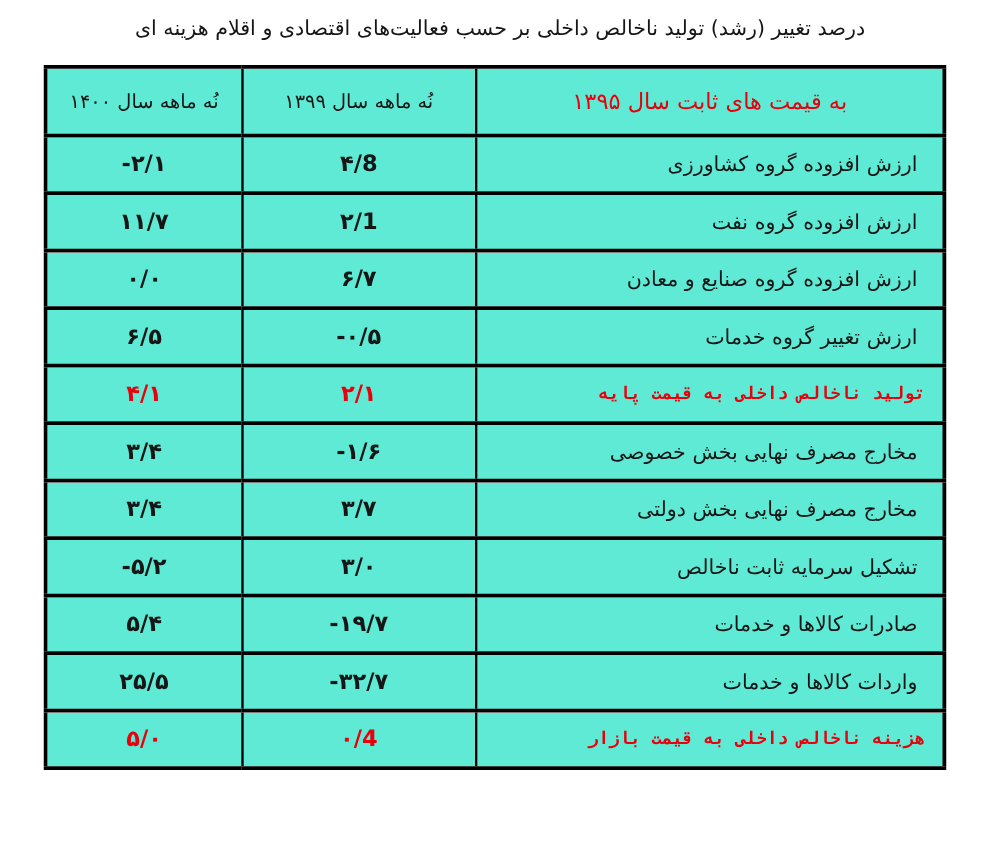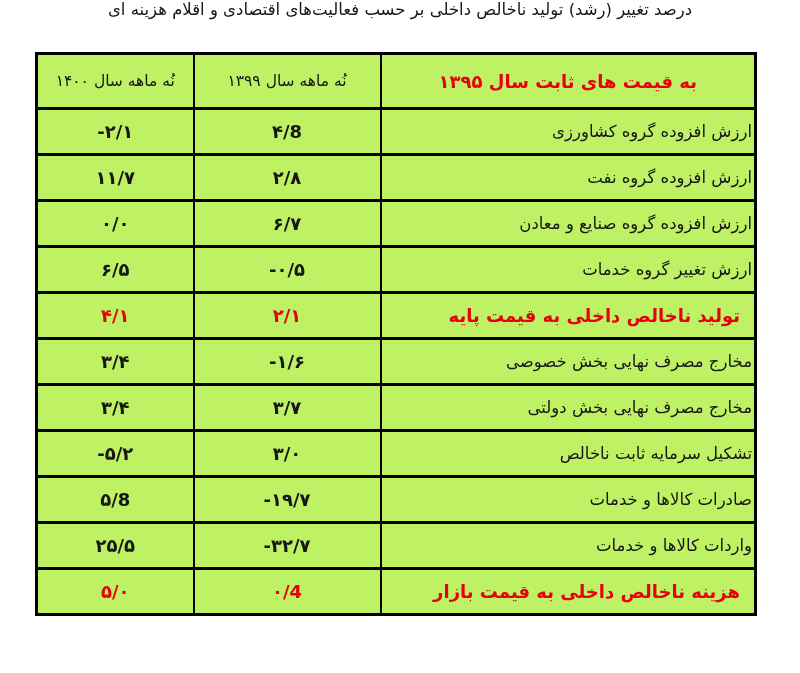--- a/index.html
+++ b/index.html
@@ -11,21 +11,21 @@
   .page {
     position: relative;
     width: 800px;
     height: 673px;
     background: #ffffff;
     overflow: hidden;
     direction: rtl;
   }
   .title {
     position: absolute;
-    top: 0;
+    top: 13px;
     left: 0;
     right: 0;
     text-align: center;
     font-size: 16.5px;
     color: #161616;
     letter-spacing: 0;
     white-space: nowrap;
   }
   table.gdp-table {
     position: absolute;
@@ -40,59 +40,59 @@
   col.c-label { width: 375px; }
   col.c-1399  { width: 187px; }
   col.c-1400  { width: 157px; }
 
   .gdp-table th, .gdp-table td {
     border: 2px solid #000000;
     border-top-width: 3px;
     border-bottom-width: 3px;
     vertical-align: middle;
     color: #161616;
-    background: #bef264;
+    background: #5eead4;
     overflow: hidden;
   }
   .gdp-table thead tr { height: 55px; }
   .gdp-table tbody tr { height: 46px; }
 
   .cell-label {
     text-align: right;
-    padding: 0 2px 0 4px;
+    padding: 0 20px 0 4px;
     font-size: 16.5px;
   }
   .cell-num {
     text-align: center;
     padding: 0 4px;
     font-size: 18px;
     font-weight: bold;
   }
   .cell-num .numval {
     direction: ltr;
     unicode-bidi: embed;
     display: inline-block;
   }
   th.cell-num {
     font-weight: normal;
     font-size: 15.5px;
   }
   th.head-red {
     color: #e8000d;
-    font-weight: bold;
+    font-weight: normal;
     font-size: 18px;
     text-align: center;
     padding: 0 10px;
   }
   tr.highlight .cell-label,
   tr.highlight .cell-num {
     color: #e8000d;
     font-weight: bold;
   }
-  tr.highlight .cell-label { font-size: 18px; padding-left: 30px; padding-right: 14px; }
+  tr.highlight .cell-label { font-size: 14px; padding-left: 30px; padding-right: 14px; font-family: Liberation Mono, monospace; }
 </style>
 </head>
 <body>
 
 <div class="page">
 
   <div class="title">درصد تغییر (رشد) تولید ناخالص داخلی بر حسب فعالیت‌های اقتصادی و اقلام هزینه ای</div>
 
   <table class="gdp-table" dir="rtl">
     <colgroup>
@@ -108,21 +108,21 @@
       </tr>
     </thead>
     <tbody>
       <tr>
         <td class="cell-label">ارزش افزوده گروه کشاورزی</td>
         <td class="cell-num"><span class="numval" dir="ltr">۴/8</span></td>
         <td class="cell-num"><span class="numval" dir="ltr">-۲/۱</span></td>
       </tr>
       <tr>
         <td class="cell-label">ارزش افزوده گروه نفت</td>
-        <td class="cell-num"><span class="numval" dir="ltr">۲/۸</span></td>
+        <td class="cell-num"><span class="numval" dir="ltr">۲/1</span></td>
         <td class="cell-num"><span class="numval" dir="ltr">۱۱/۷</span></td>
       </tr>
       <tr>
         <td class="cell-label">ارزش افزوده گروه صنایع و معادن</td>
         <td class="cell-num"><span class="numval" dir="ltr">۶/۷</span></td>
         <td class="cell-num"><span class="numval" dir="ltr">۰/۰</span></td>
       </tr>
       <tr>
         <td class="cell-label">ارزش تغییر گروه خدمات</td>
         <td class="cell-num"><span class="numval" dir="ltr">-۰/۵</span></td>
@@ -144,21 +144,21 @@
         <td class="cell-num"><span class="numval" dir="ltr">۳/۴</span></td>
       </tr>
       <tr>
         <td class="cell-label">تشکیل سرمایه ثابت ناخالص</td>
         <td class="cell-num"><span class="numval" dir="ltr">۳/۰</span></td>
         <td class="cell-num"><span class="numval" dir="ltr">-۵/۲</span></td>
       </tr>
       <tr>
         <td class="cell-label">صادرات کالاها و خدمات</td>
         <td class="cell-num"><span class="numval" dir="ltr">-۱۹/۷</span></td>
-        <td class="cell-num"><span class="numval" dir="ltr">۵/8</span></td>
+        <td class="cell-num"><span class="numval" dir="ltr">۵/۴</span></td>
       </tr>
       <tr>
         <td class="cell-label">واردات کالاها و خدمات</td>
         <td class="cell-num"><span class="numval" dir="ltr">-۳۲/۷</span></td>
         <td class="cell-num"><span class="numval" dir="ltr">۲۵/۵</span></td>
       </tr>
       <tr class="highlight">
         <td class="cell-label">هزینه ناخالص داخلی به قیمت بازار</td>
         <td class="cell-num"><span class="numval" dir="ltr">۰/4</span></td>
         <td class="cell-num"><span class="numval" dir="ltr">۵/۰</span></td>

